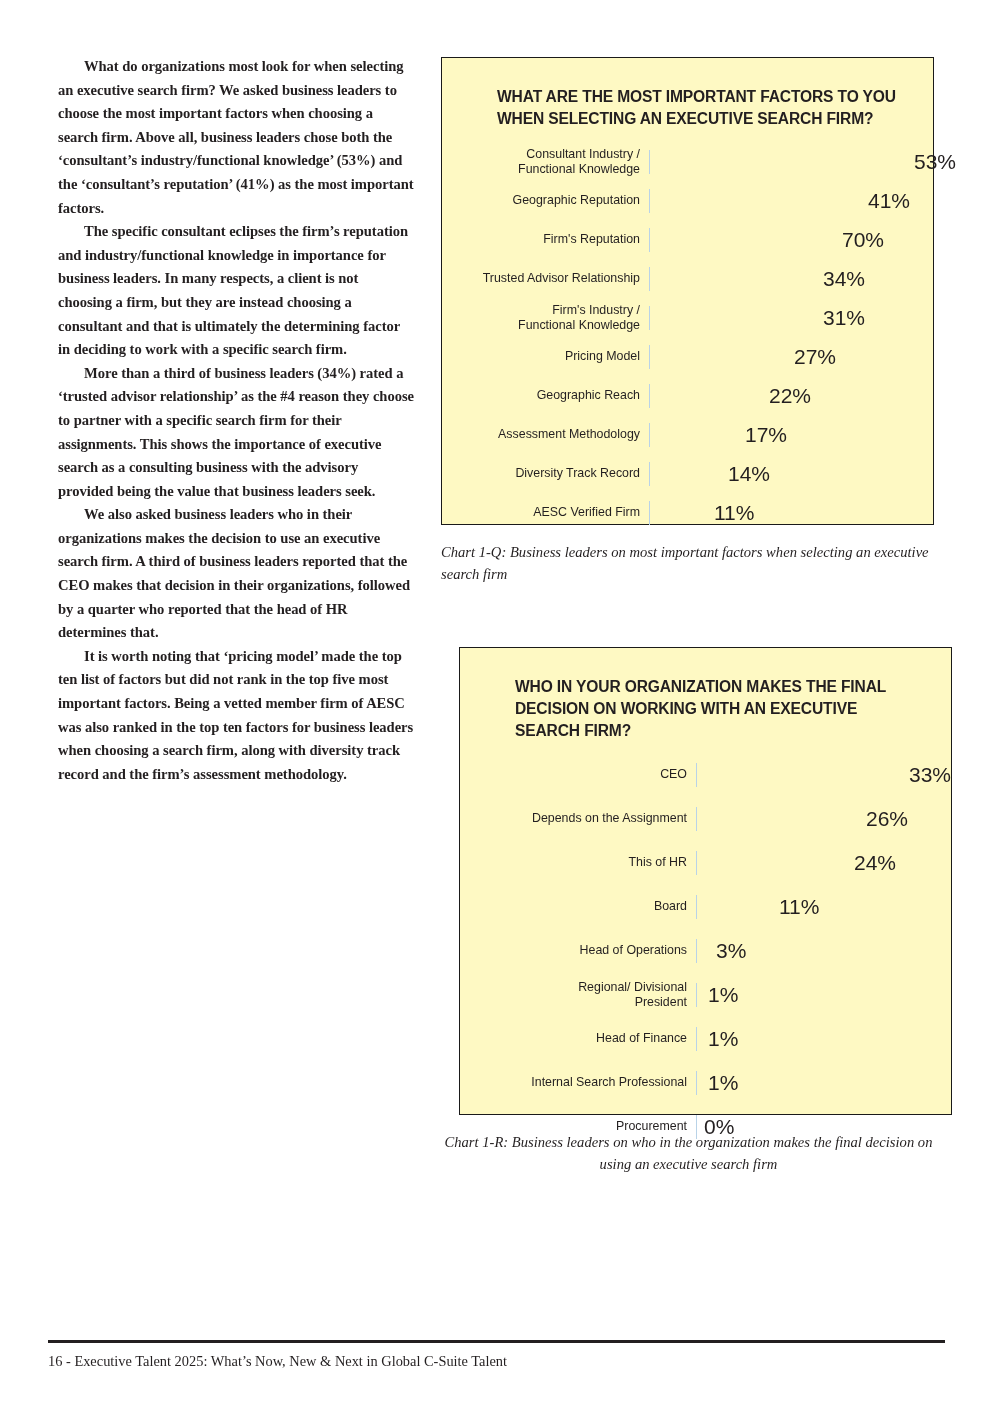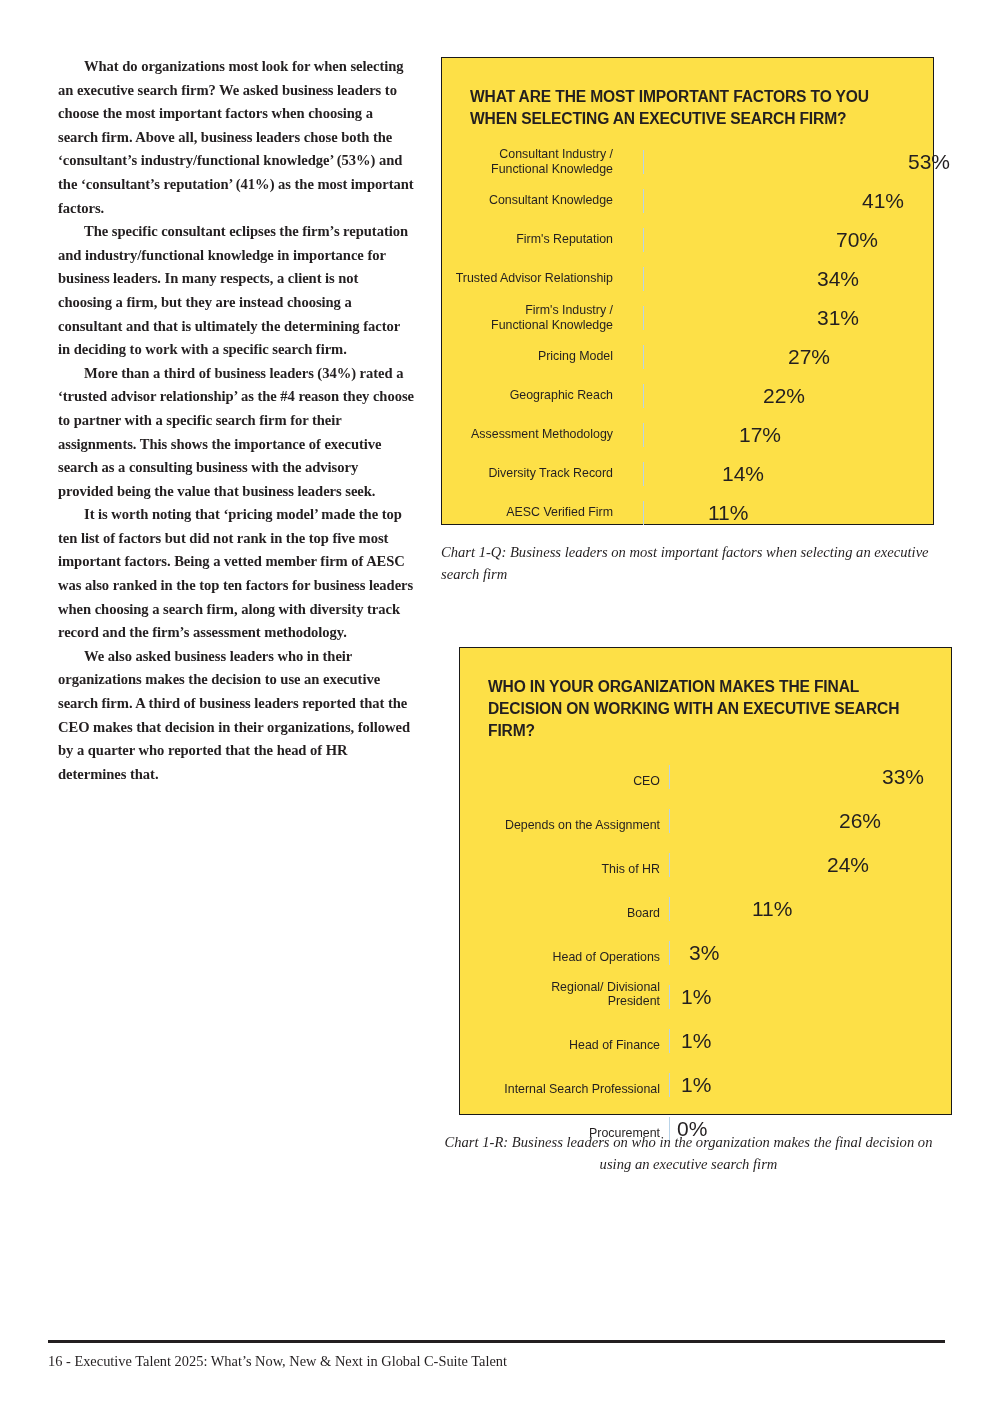--- a/index.html
+++ b/index.html
@@ -30,21 +30,22 @@
     text-indent: 26px;
     margin: 0;
     text-align: left;
     letter-spacing: -0.05px;
   }
 
   
   .chart-box {
     position: absolute;
     border: 1.6px solid #1a1a1a;
-    background: #fde047;
+    background: #fef9c3;
+    padding-left: 27px;
   }
   #chart-1-box { left: 441px; top: 57px;  width: 493px; height: 468px; }
   #chart-2-box { left: 459px; top: 647px; width: 493px; height: 468px; }
 
   .chart-title {
     font-family: "Liberation Sans", sans-serif;
     font-weight: bold;
     font-size: 15.6px;
     line-height: 22px;
     letter-spacing: -0.15px;
@@ -86,25 +87,25 @@
   .bar-value {
     font-family: Liberation Sans, sans-serif;
     font-size: 21px;
     color: #231f20;
     padding-left: 7px;
     white-space: nowrap;
   }
 
   
   #chart-1-plot .bar-label { width: 180px; }
-  #chart-1-plot .bar-row  { margin-bottom: 12px; height: 27px; gap: 21px; }
+  #chart-1-plot .bar-row  { margin-bottom: 12px; height: 27px; }
 
   
   #chart-2-plot .bar-label { width: 209px; }
-  #chart-2-plot .bar-row  { margin-bottom: 15px; height: 29px; align-items: flex-end; }
+  #chart-2-plot .bar-row  { margin-bottom: 15px; height: 29px; }
 
   
   .caption {
     position: absolute;
     width: 495px;
     font-family: "Liberation Serif", serif;
     font-style: italic;
     font-size: 14.6px;
     line-height: 22px;
     color: #231f20;
@@ -128,37 +129,37 @@
     white-space: nowrap;
   }
 </style>
 </head>
 <body>
 
 <div id="text-column">
   <p class="para">What do organizations most look for when selecting an executive search firm? We asked business leaders to choose the most important factors when choosing a search firm. Above all, business leaders chose both the ‘consultant’s industry/functional knowledge’ (53%) and the ‘consultant’s reputation’ (41%) as the most important factors.</p>
   <p class="para">The specific consultant eclipses the firm’s reputation and industry/functional knowledge in importance for business leaders. In many respects, a client is not choosing a firm, but they are instead choosing a consultant and that is ultimately the determining factor in deciding to work with a specific search firm.</p>
   <p class="para">More than a third of business leaders (34%) rated a ‘trusted advisor relationship’ as the #4 reason they choose to partner with a specific search firm for their assignments. This shows the importance of executive search as a consulting business with the advisory provided being the value that business leaders seek.</p>
+  <p class="para">We also asked business leaders who in their organizations makes the decision to use an executive search firm. A third of business leaders reported that the CEO makes that decision in their organizations, followed by a quarter who reported that the head of HR determines that.</p>
   <p class="para">It is worth noting that ‘pricing model’ made the top ten list of factors but did not rank in the top five most important factors. Being a vetted member firm of AESC was also ranked in the top ten factors for business leaders when choosing a search firm, along with diversity track record and the firm’s assessment methodology.</p>
-  <p class="para">We also asked business leaders who in their organizations makes the decision to use an executive search firm. A third of business leaders reported that the CEO makes that decision in their organizations, followed by a quarter who reported that the head of HR determines that.</p>
 </div>
 
 <div class="chart-box" id="chart-1-box">
   <h2 class="chart-title">WHAT ARE THE MOST IMPORTANT FACTORS TO YOU WHEN SELECTING AN EXECUTIVE SEARCH FIRM?</h2>
   <div class="chart-plot" id="chart-1-plot">
       <div class="bar-row">
         <div class="bar-label">Consultant Industry /
 Functional Knowledge</div>
         <div class="bar-track">
           <div class="bar-fill" style="width: 257px; background: rgb(21, 105, 176);"></div>
           <div class="bar-value">53%</div>
         </div>
       </div>
       <div class="bar-row">
-        <div class="bar-label">Consultant Knowledge</div>
+        <div class="bar-label">Geographic Reputation</div>
         <div class="bar-track">
           <div class="bar-fill" style="width: 211px; background: rgb(21, 105, 176);"></div>
           <div class="bar-value">41%</div>
         </div>
       </div>
       <div class="bar-row">
         <div class="bar-label">Firm's Reputation</div>
         <div class="bar-track">
           <div class="bar-fill" style="width: 185px; background: rgb(21, 105, 176);"></div>
           <div class="bar-value">70%</div>

